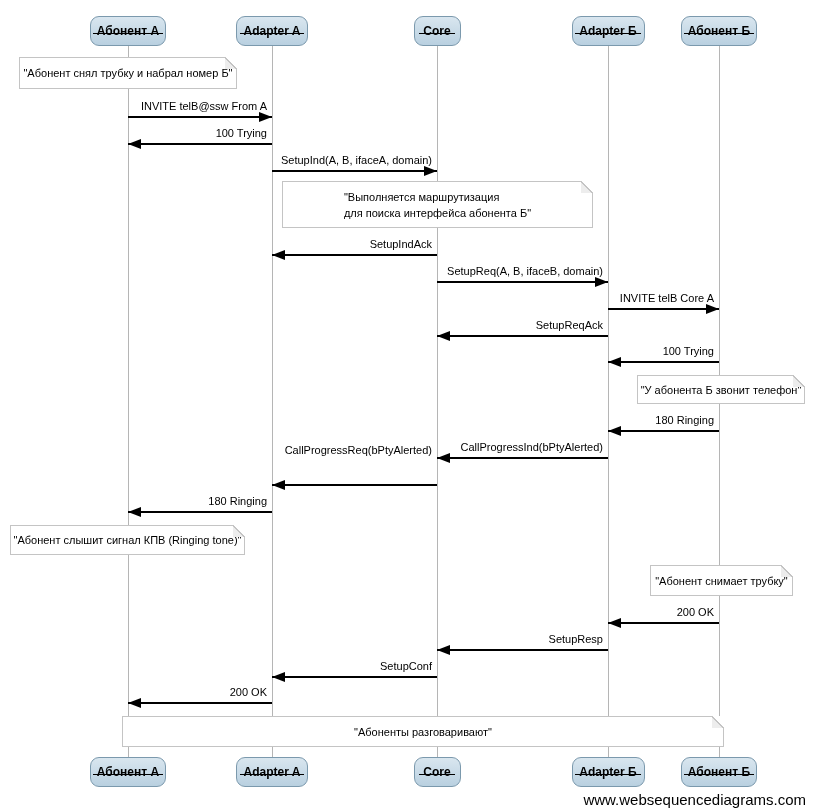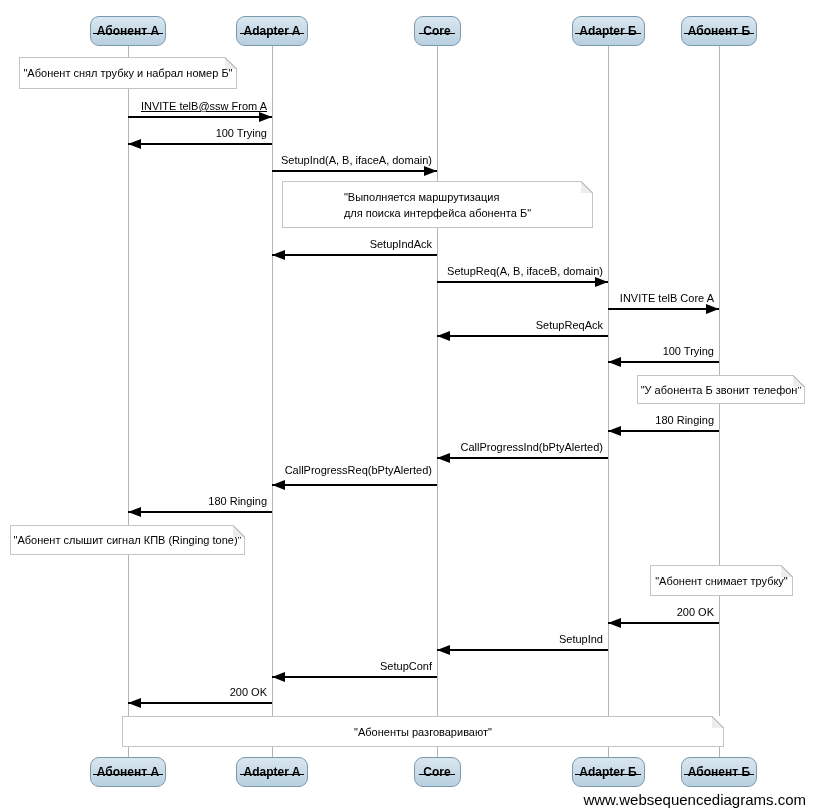--- a/index.html
+++ b/index.html
@@ -80,21 +80,21 @@
       </div>
     </div>
     <div class="note" style="left: 122px; top: 716px; width: 602px; height: 31px;">
       <div class="fold"></div>
       <div class="note-text">
         <div>"Абоненты разговаривают"</div>
       </div>
     </div>
     <div class="msg-line" style="left: 128px; top: 116px; width: 144px;"></div>
     <div class="arrow arrow-right" style="top: 112px; left: 259px;"></div>
-    <div class="msg-label" style="right: 546px; top: 100px; text-decoration: underline;">INVITE telB@ssw From A</div>
+    <div class="msg-label" style="right: 546px; top: 100px;">INVITE telB@ssw From A</div>
     <div class="msg-line" style="left: 128px; top: 143px; width: 144px;"></div>
     <div class="arrow arrow-left" style="top: 139px; left: 128px;"></div>
     <div class="msg-label" style="right: 546px; top: 127px;">100 Trying</div>
     <div class="msg-line" style="left: 272px; top: 170px; width: 165px;"></div>
     <div class="arrow arrow-right" style="top: 166px; left: 424px;"></div>
     <div class="msg-label" style="right: 381px; top: 154px; margin-left: 20px;">SetupInd(A, B, ifaceA, domain)</div>
     <div class="msg-line" style="left: 272px; top: 254px; width: 165px;"></div>
     <div class="arrow arrow-left" style="top: 250px; left: 272px;"></div>
     <div class="msg-label" style="right: 381px; top: 238px;">SetupIndAck</div>
     <div class="msg-line" style="left: 437px; top: 281px; width: 171px;"></div>
@@ -110,30 +110,30 @@
     <div class="arrow arrow-left" style="top: 357px; left: 608px;"></div>
     <div class="msg-label" style="right: 99px; top: 345px;">100 Trying</div>
     <div class="msg-line" style="left: 608px; top: 430px; width: 111px;"></div>
     <div class="arrow arrow-left" style="top: 426px; left: 608px;"></div>
     <div class="msg-label" style="right: 99px; top: 414px;">180 Ringing</div>
     <div class="msg-line" style="left: 437px; top: 457px; width: 171px;"></div>
     <div class="arrow arrow-left" style="top: 453px; left: 437px;"></div>
     <div class="msg-label" style="right: 210px; top: 441px;">CallProgressInd(bPtyAlerted)</div>
     <div class="msg-line" style="left: 272px; top: 484px; width: 165px;"></div>
     <div class="arrow arrow-left" style="top: 480px; left: 272px;"></div>
-    <div class="msg-label" style="right: 381px; top: 464px;">CallProgressReq(bPtyAlerted)</div>
+    <div class="msg-label" style="right: 381px; top: 444px;">CallProgressReq(bPtyAlerted)</div>
     <div class="msg-line" style="left: 128px; top: 511px; width: 144px;"></div>
     <div class="arrow arrow-left" style="top: 507px; left: 128px;"></div>
     <div class="msg-label" style="right: 546px; top: 495px;">180 Ringing</div>
     <div class="msg-line" style="left: 608px; top: 622px; width: 111px;"></div>
     <div class="arrow arrow-left" style="top: 618px; left: 608px;"></div>
     <div class="msg-label" style="right: 99px; top: 606px;">200 OK</div>
     <div class="msg-line" style="left: 437px; top: 649px; width: 171px;"></div>
     <div class="arrow arrow-left" style="top: 645px; left: 437px;"></div>
-    <div class="msg-label" style="right: 210px; top: 633px;">SetupInd</div>
+    <div class="msg-label" style="right: 210px; top: 633px;">SetupResp</div>
     <div class="msg-line" style="left: 272px; top: 676px; width: 165px;"></div>
     <div class="arrow arrow-left" style="top: 672px; left: 272px;"></div>
     <div class="msg-label" style="right: 381px; top: 660px;">SetupConf</div>
     <div class="msg-line" style="left: 128px; top: 702px; width: 144px;"></div>
     <div class="arrow arrow-left" style="top: 698px; left: 128px;"></div>
     <div class="msg-label" style="right: 546px; top: 686px;">200 OK</div>
     <div class="participant" style="left: 90px; top: 16px; width: 76px; height: 30px;">
       <span class="pname">Абонент А</span>
     </div>
     <div class="participant" style="left: 236px; top: 16px; width: 72px; height: 30px;">

